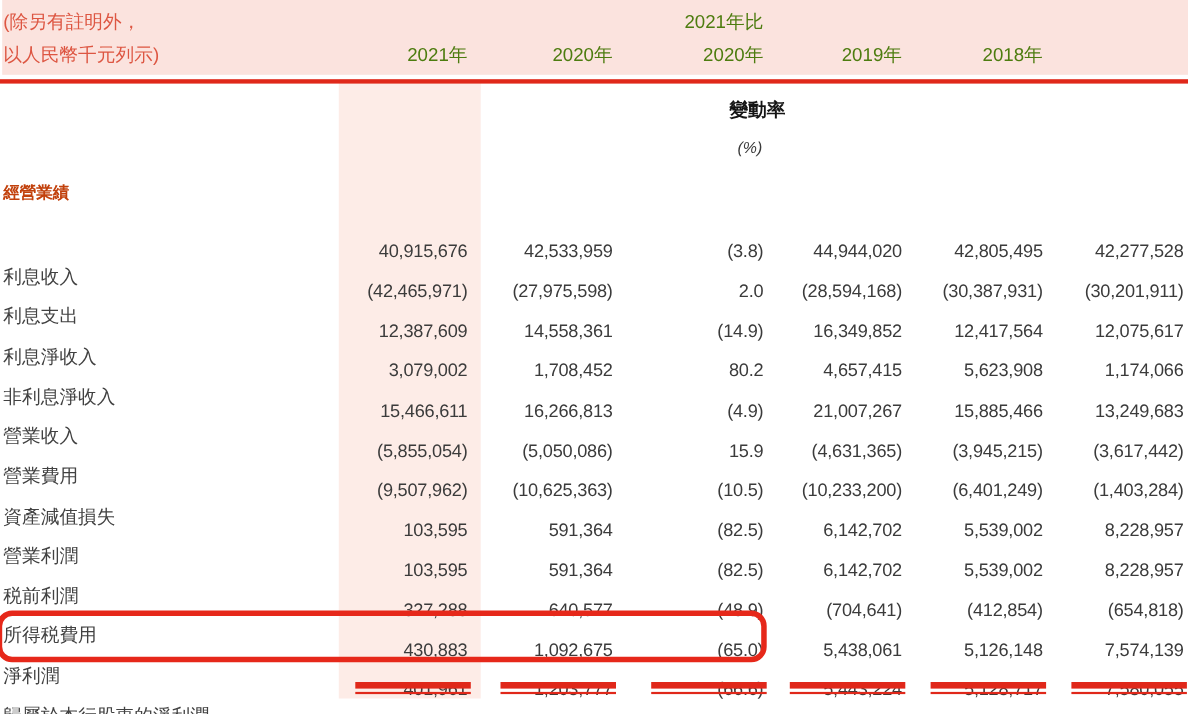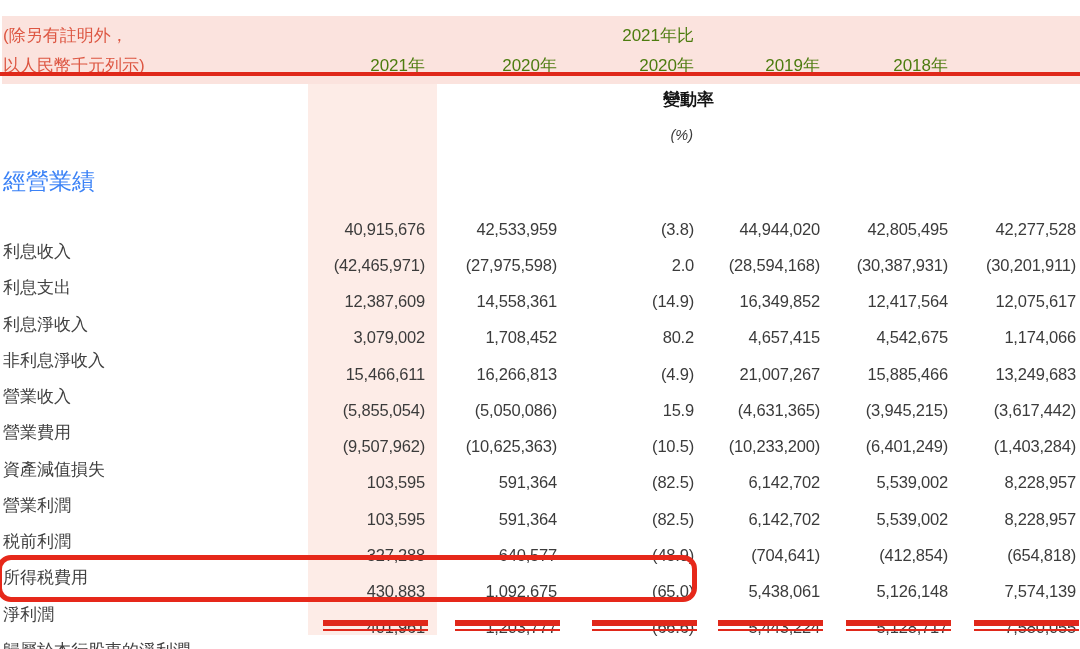--- a/index.html
+++ b/index.html
@@ -6,32 +6,32 @@
   .page{
     position:relative;width:1080px;height:649px;background:#ffffff;
     font-family:"Liberation Sans",sans-serif;overflow:hidden;
   }
   .grid7{display:grid;grid-template-columns:296px 129px 132px 137px 126px 128px 128px;width:1076px;}
   .cell{white-space:nowrap;}
   .num{text-align:right;}
   
   .col-band{position:absolute;left:308px;top:72px;width:129px;height:563px;background:#fdece7;}
   
-  .header-band{position:absolute;left:2px;top:16px;width:1078px;height:68px;background:#fbe3de;}
+  .header-band{position:absolute;left:2px;top:0;width:1078px;height:68px;background:#fbe3de;}
   .header-band .grid7{position:absolute;left:-2px;font-size:17px;color:#d7432f;}
   .hline1{top:8px;}
   .hline2{bottom:7px;}
   .note{padding-left:3px;color:#dd5642;}
   .year{color:#4d7c0f;}
   .red-rule{position:absolute;left:0;top:72px;width:1080px;height:4px;background:#e0281a;}
   
   .change-label{position:absolute;left:0;top:88px;width:694px;text-align:right;font-weight:bold;color:#141414;font-size:17px;padding-left:20px;}
   .change-unit{position:absolute;left:0;top:127px;width:693px;text-align:right;font-style:italic;color:#3a3a3a;font-size:14.5px;}
   
-  .section-title{position:absolute;left:3px;top:166px;font-weight:normal;color:#3b82f6;font-size:23px;}
+  .section-title{position:absolute;left:3px;top:166px;font-weight:bold;color:#c2410c;font-size:15px;}
   
   .rows{position:absolute;left:0;top:195px;}
   .row{height:36.25px;align-items:center;}
   .row .label{padding-left:3px;color:#414141;font-size:17px;margin-top:45px;}
   .row .num{color:#3b3b3b;font-size:16.5px;letter-spacing:-0.2px;}
   
   .underlines{position:absolute;left:0;top:620px;}
   .dbl{width:105px;margin-left:auto;margin-right:-3px;}
   .dbl .b1{height:6px;background:#e0281a;}
   .dbl .b2{height:2px;background:#e0281a;margin-top:3px;}
@@ -103,21 +103,21 @@
       <div class="cell num">16,349,852</div>
       <div class="cell num">12,417,564</div>
       <div class="cell num">12,075,617</div>
     </div>
     <div class="grid7 row">
       <div class="cell label">非利息淨收入</div>
       <div class="cell num">3,079,002</div>
       <div class="cell num">1,708,452</div>
       <div class="cell num">80.2</div>
       <div class="cell num">4,657,415</div>
-      <div class="cell num">4,542,675</div>
+      <div class="cell num">5,623,908</div>
       <div class="cell num">1,174,066</div>
     </div>
     <div class="grid7 row">
       <div class="cell label">營業收入</div>
       <div class="cell num">15,466,611</div>
       <div class="cell num">16,266,813</div>
       <div class="cell num">(4.9)</div>
       <div class="cell num">21,007,267</div>
       <div class="cell num">15,885,466</div>
       <div class="cell num">13,249,683</div>

